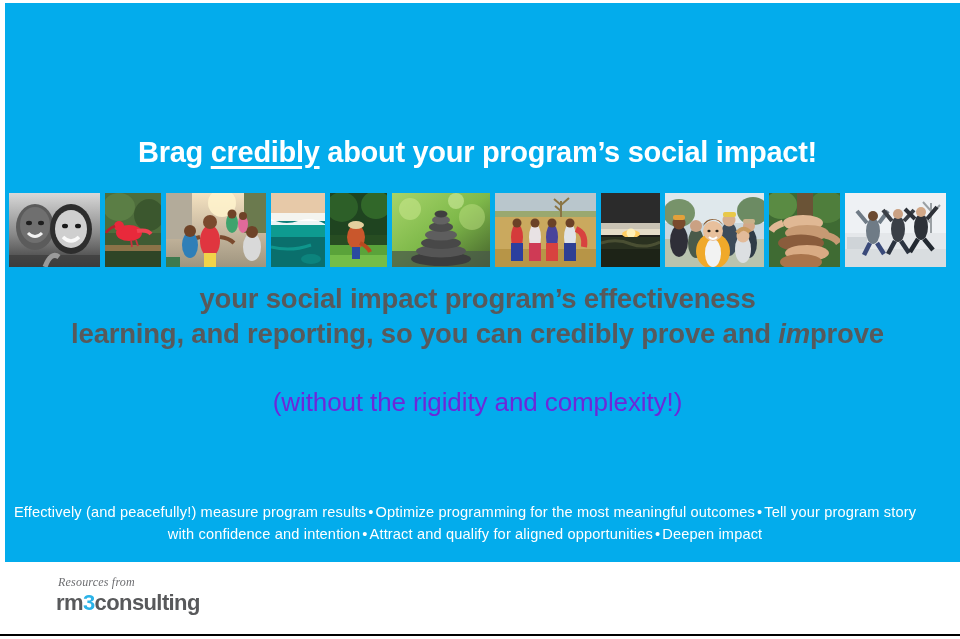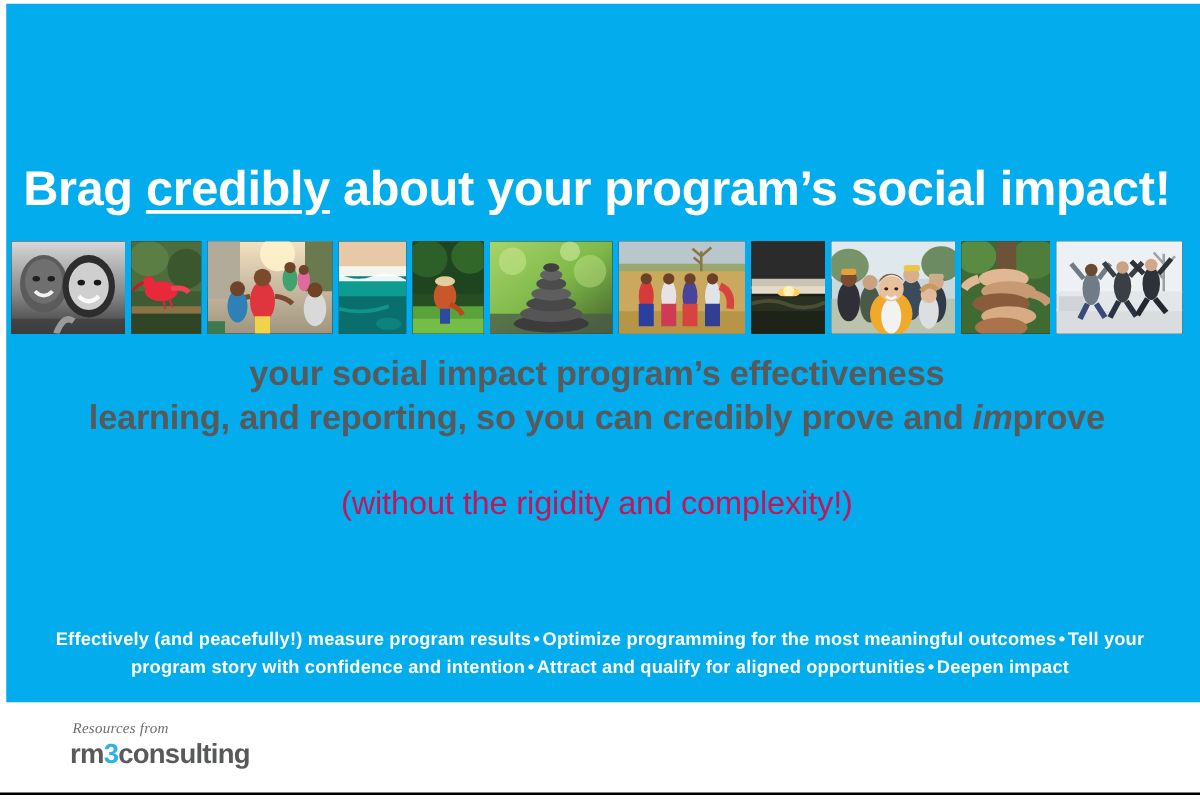--- a/index.html
+++ b/index.html
@@ -35,21 +35,21 @@
   }
 
   
   .headline {
     position: absolute;
     left: 0;
     top: 129px;
     width: 955px;
     text-align: center;
     color: #ffffff;
-    font-size: 39px;
+    font-size: 29px;
     font-weight: bold;
     letter-spacing: -0.3px;
     line-height: 46px;
     white-space: nowrap;
   }
   .headline .underlined {
     text-decoration: underline;
     text-decoration-thickness: 3px;
     text-underline-offset: 4px;
   }
@@ -88,37 +88,37 @@
     letter-spacing: -0.2px;
   }
   .subtitle .italic-im { font-style: italic; }
 
   .subtitle-paren {
     position: absolute;
     left: 18px;
     top: 386px;
     width: 919px;
     text-align: center;
-    color: #be185d;
+    color: #6d28d9;
     font-size: 26px;
     font-weight: normal;
     line-height: 32px;
     letter-spacing: -0.1px;
   }
 
   
   .benefits {
     position: absolute;
-    left: 18px;
+    left: 3px;
     top: 501px;
     width: 924px;
     text-align: center;
     color: #ffffff;
     font-size: 14.6px;
-    font-weight: bold;
+    font-weight: normal;
     line-height: 22px;
     letter-spacing: 0.15px;
   }
   .benefits .sep {
     padding: 0 2px;
   }
 
   
   .footer {
     position: absolute;

